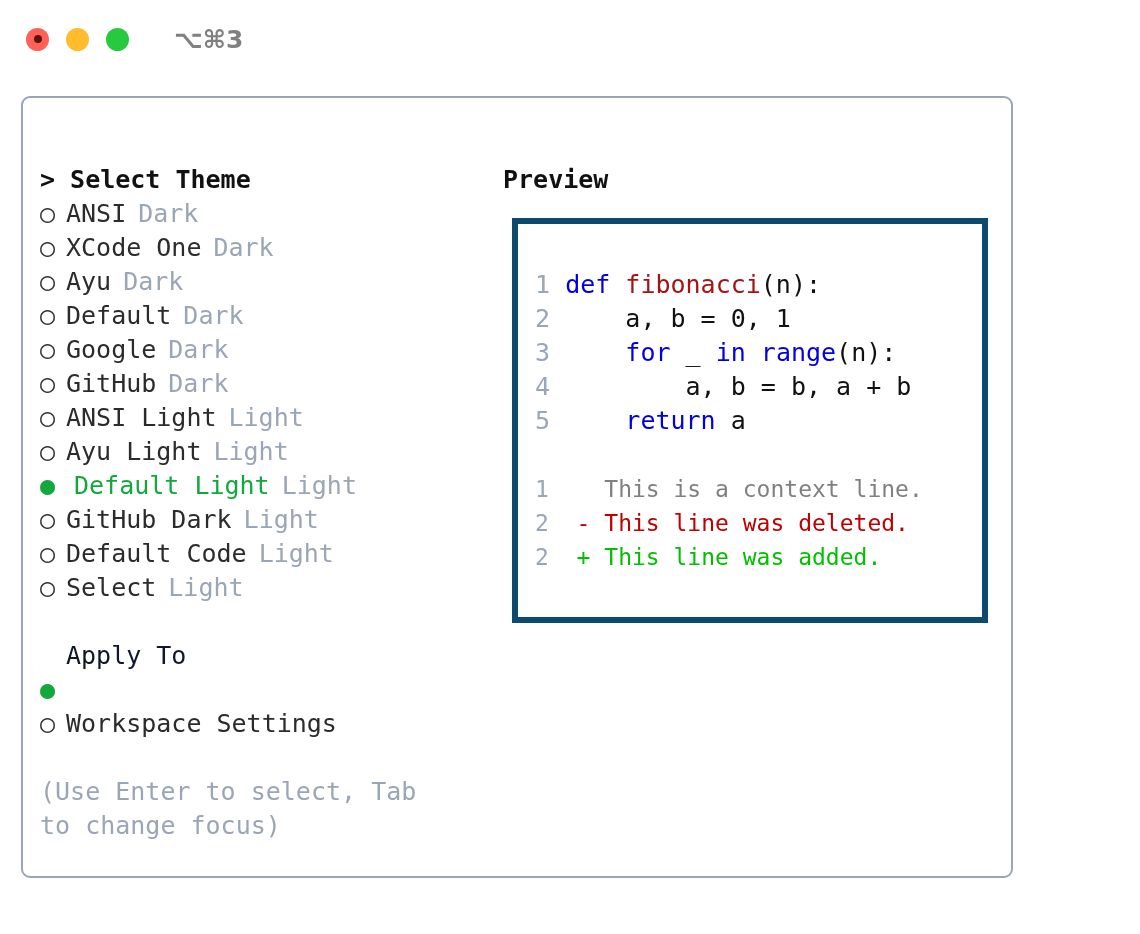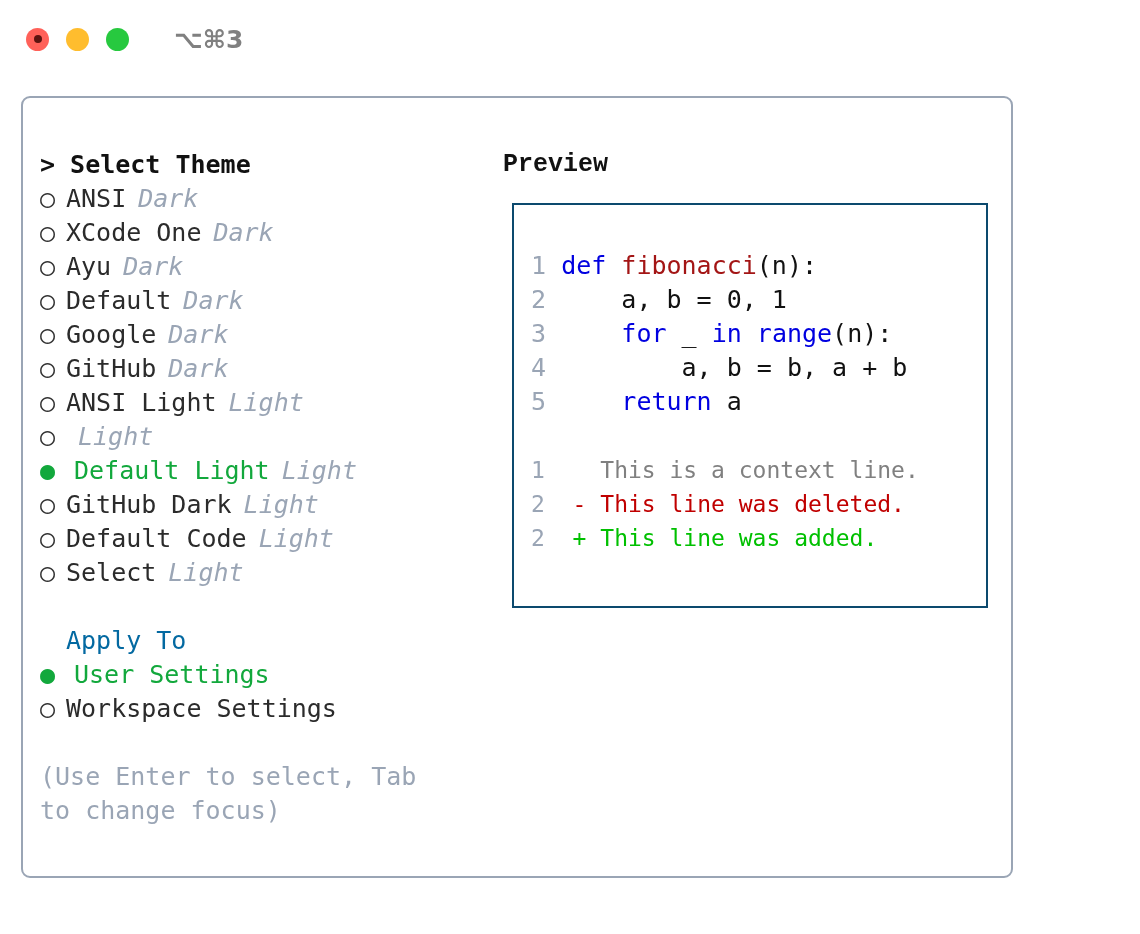--- a/index.html
+++ b/index.html
@@ -73,21 +73,21 @@
     width: 992px;
     height: 782px;
     border: 2px solid #9aa5b5;
     border-radius: 9px;
     box-sizing: border-box;
     background: #ffffff;
   }
 
   .columns {
     position: absolute;
-    left: 0; top: 0;
+    left: 0; top: 15px;
     width: 100%; height: 100%;
   }
 
   
   .left-col {
     position: absolute;
     left: 17px;
     top: 50px;
     width: 440px;
   }
@@ -112,26 +112,25 @@
     flex: 0 0 26px;
     color: #333333;
     font-size: 25px;
   }
   .marker.sel { color: #12a83c; }
   .opt-label { color: #2b2b2b; }
   .opt-row.selected .opt-label { color: #12a83c; margin-left: 8px; }
   .opt-tag {
     color: #9aa5b5;
     padding-left: 12px;
-    font-style: italic;
   }
 
   .subheading {
     font-size: 25px;
-    color: #0369a1;
+    color: #0f172a;
     line-height: 34px;
     padding-left: 26px;
     white-space: pre;
   }
   .spacer-sm { height: 34px; }
   .spacer-md { height: 34px; }
 
   .hint {
     color: #9aa5b5;
     font-size: 25px;
@@ -146,28 +145,27 @@
     left: 480px;
     top: 50px;
     width: 490px;
   }
   .preview-title {
     font-size: 25px;
     font-weight: bold;
     color: #111111;
     line-height: 34px;
     margin-left: 0px;
-    font-family: Liberation Mono, monospace;
   }
   .preview-box {
     margin-top: 21px;
     margin-left: 9px;
     width: 476px;
     height: 405px;
-    border: 2px solid #0c4a6e;
+    border: 6px solid #0c4a6e;
     box-sizing: border-box;
     background: #ffffff;
     position: relative;
   }
   .code {
     position: absolute;
     left: 17px;
     top: 44px;
     font-size: 25px;
     line-height: 34px;
@@ -214,30 +212,30 @@
       <div class="left-col">
         <div class="heading">&gt; Select Theme</div>
         <div id="theme-list">
             <div class="opt-row"><span class="marker">○</span><span class="opt-label">ANSI</span><span class="opt-tag">Dark</span></div>
             <div class="opt-row"><span class="marker">○</span><span class="opt-label">XCode One</span><span class="opt-tag">Dark</span></div>
             <div class="opt-row"><span class="marker">○</span><span class="opt-label">Ayu</span><span class="opt-tag">Dark</span></div>
             <div class="opt-row"><span class="marker">○</span><span class="opt-label">Default</span><span class="opt-tag">Dark</span></div>
             <div class="opt-row"><span class="marker">○</span><span class="opt-label">Google</span><span class="opt-tag">Dark</span></div>
             <div class="opt-row"><span class="marker">○</span><span class="opt-label">GitHub</span><span class="opt-tag">Dark</span></div>
             <div class="opt-row"><span class="marker">○</span><span class="opt-label">ANSI Light</span><span class="opt-tag">Light</span></div>
-            <div class="opt-row"><span class="marker">○</span><span class="opt-tag">Light</span></div>
+            <div class="opt-row"><span class="marker">○</span><span class="opt-label">Ayu Light</span><span class="opt-tag">Light</span></div>
             <div class="opt-row selected"><span class="marker sel">●</span><span class="opt-label">Default Light</span><span class="opt-tag">Light</span></div>
             <div class="opt-row"><span class="marker">○</span><span class="opt-label">GitHub Dark</span><span class="opt-tag">Light</span></div>
             <div class="opt-row"><span class="marker">○</span><span class="opt-label">Default Code</span><span class="opt-tag">Light</span></div>
             <div class="opt-row"><span class="marker">○</span><span class="opt-label">Select</span><span class="opt-tag">Light</span></div>
           </div>
         <div class="spacer-sm"></div>
         <div class="subheading">Apply To</div>
         <div id="apply-list">
-            <div class="opt-row selected"><span class="marker sel">●</span><span class="opt-label">User Settings</span></div>
+            <div class="opt-row selected"><span class="marker sel">●</span></div>
             <div class="opt-row"><span class="marker">○</span><span class="opt-label">Workspace Settings</span></div>
           </div>
         <div class="spacer-md"></div>
         <div class="hint">(Use Enter to select, Tab to change focus)</div>
       </div>
 
       <div class="right-col">
         <div class="preview-title">Preview</div>
         <div class="preview-box">
           <div class="code" id="code-block"><div class="code-line"><span class="ln">1</span><span class="plain"> </span><span class="kw">def </span><span class="fn">fibonacci</span><span class="plain">(n):</span></div><div class="code-line"><span class="ln">2</span><span class="plain"> </span><span class="plain">    a, b = 0, 1</span></div><div class="code-line"><span class="ln">3</span><span class="plain"> </span><span class="plain">    </span><span class="kw">for </span><span class="plain">_ </span><span class="kw">in </span><span class="builtin">range</span><span class="plain">(n):</span></div><div class="code-line"><span class="ln">4</span><span class="plain"> </span><span class="plain">        a, b = b, a + b</span></div><div class="code-line"><span class="ln">5</span><span class="plain"> </span><span class="plain">    </span><span class="kw">return </span><span class="plain">a</span></div></div>

